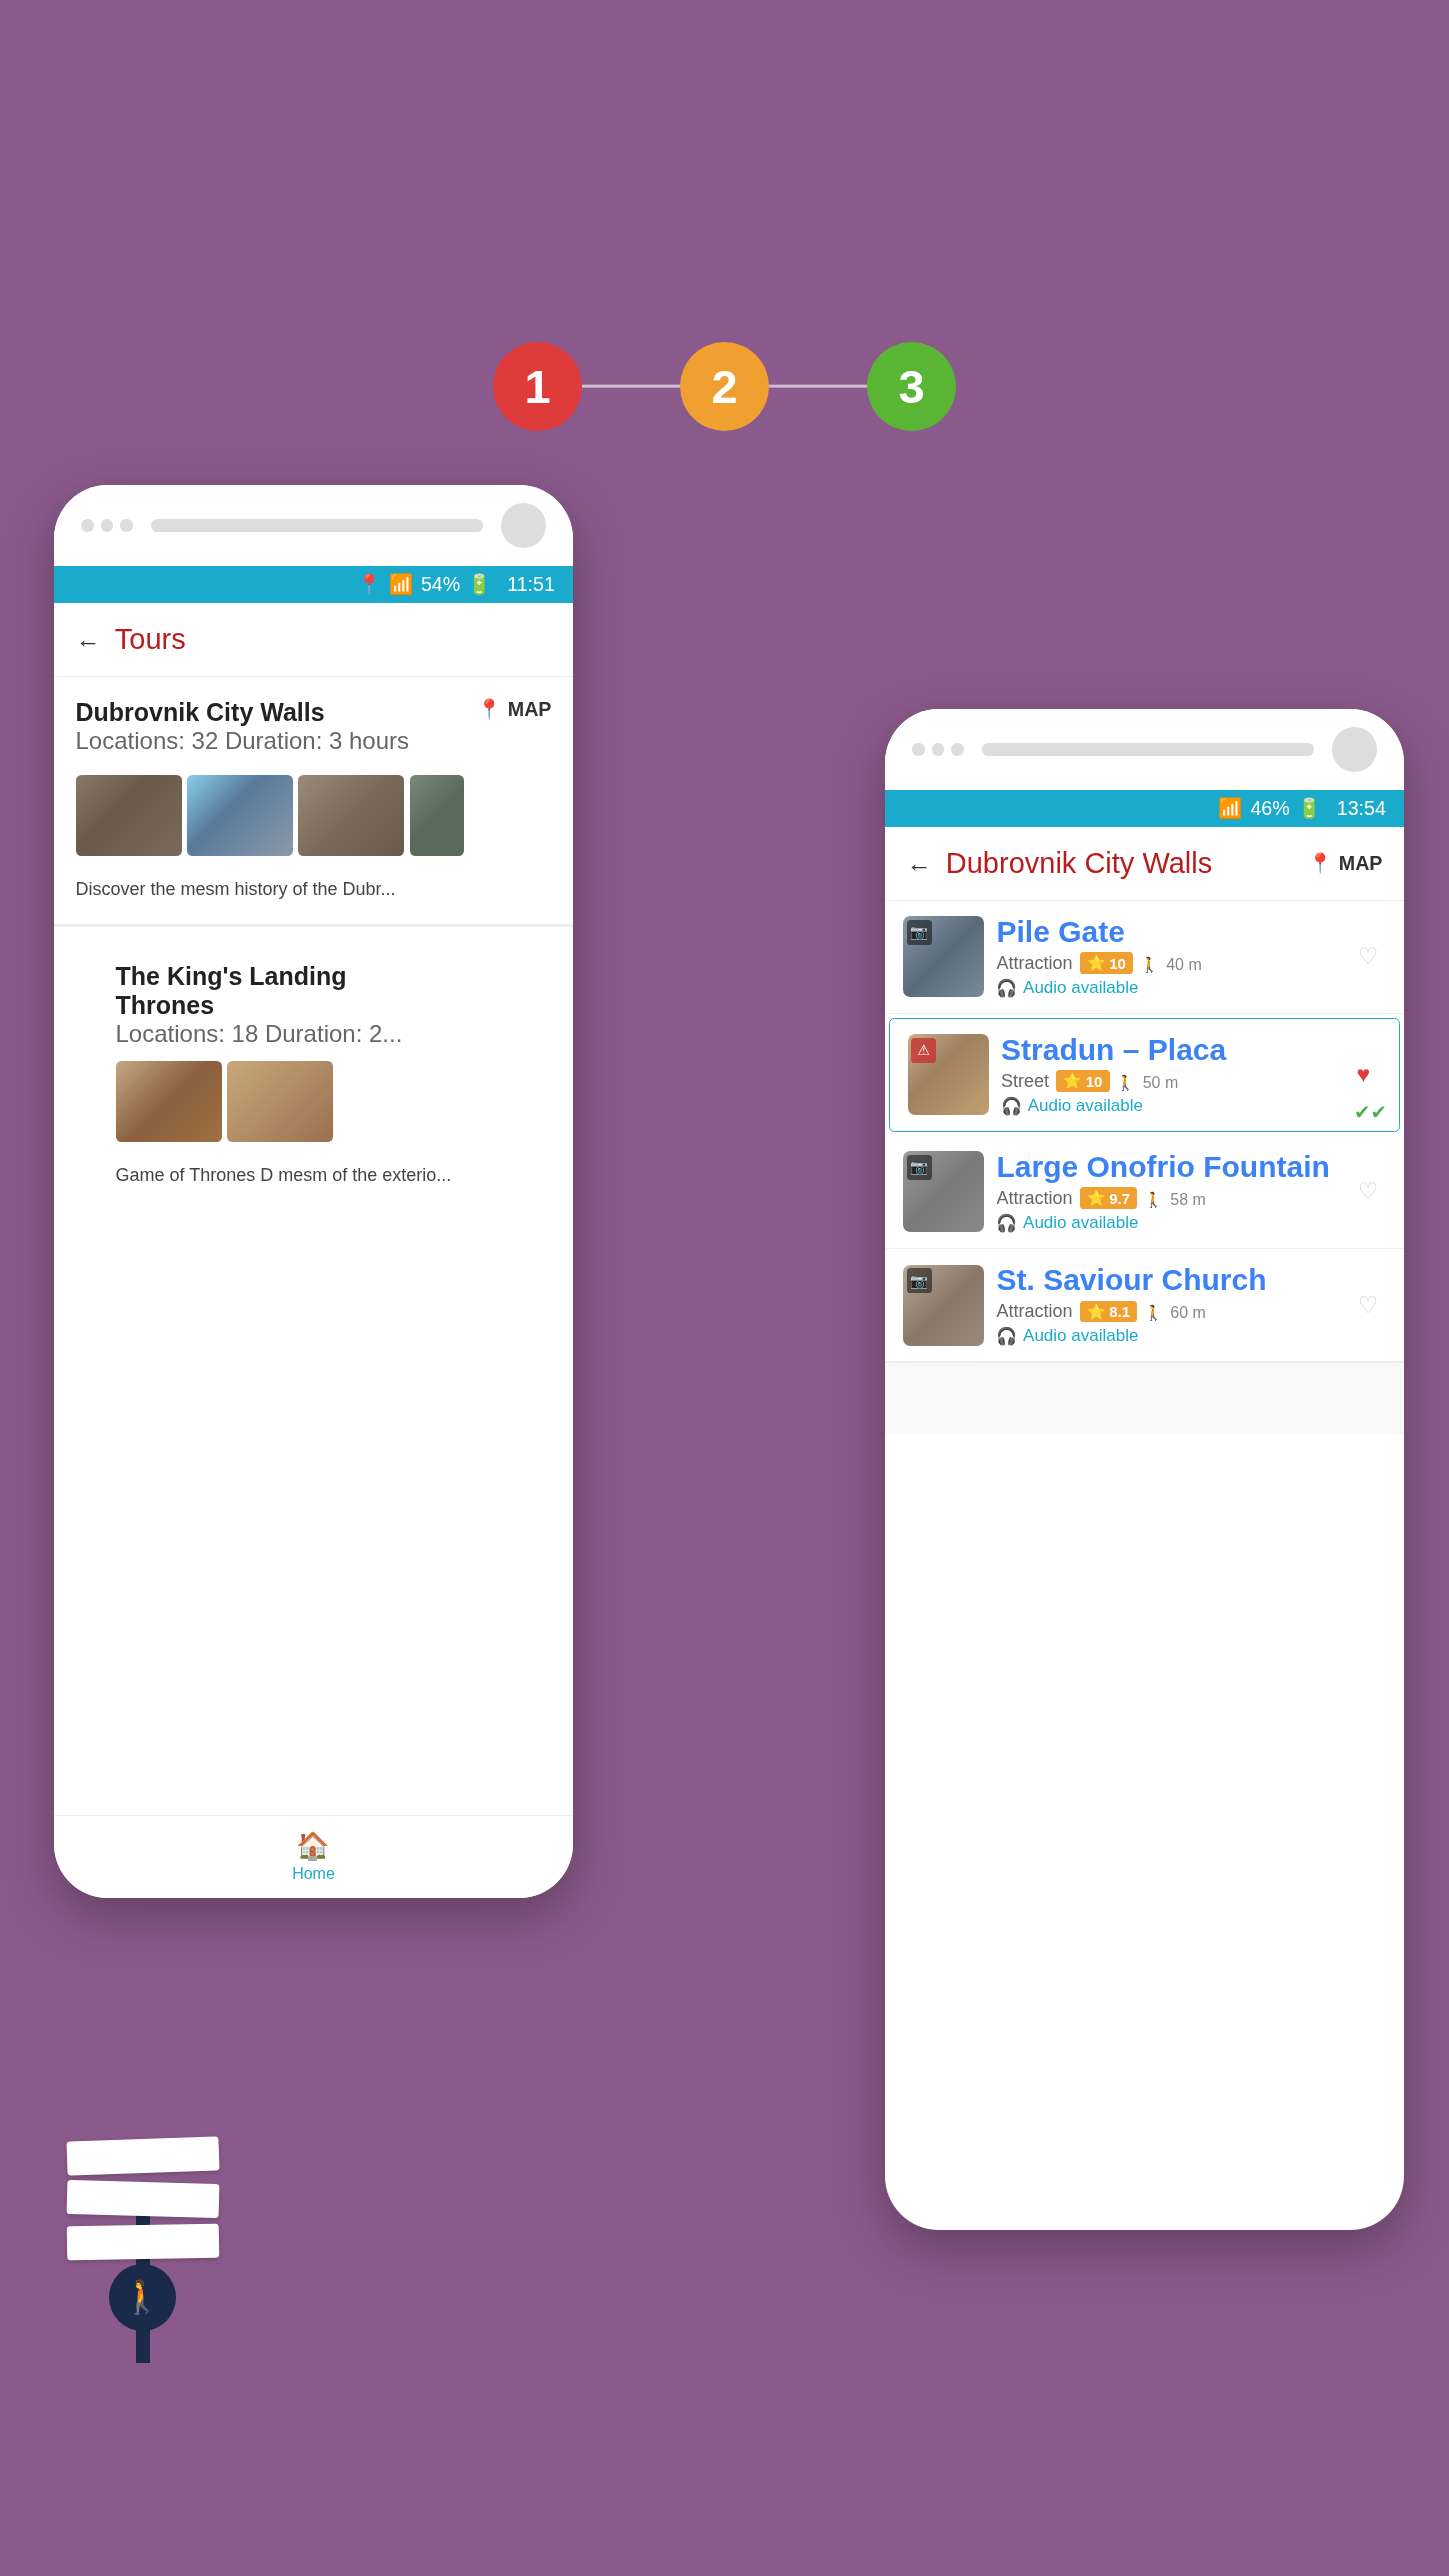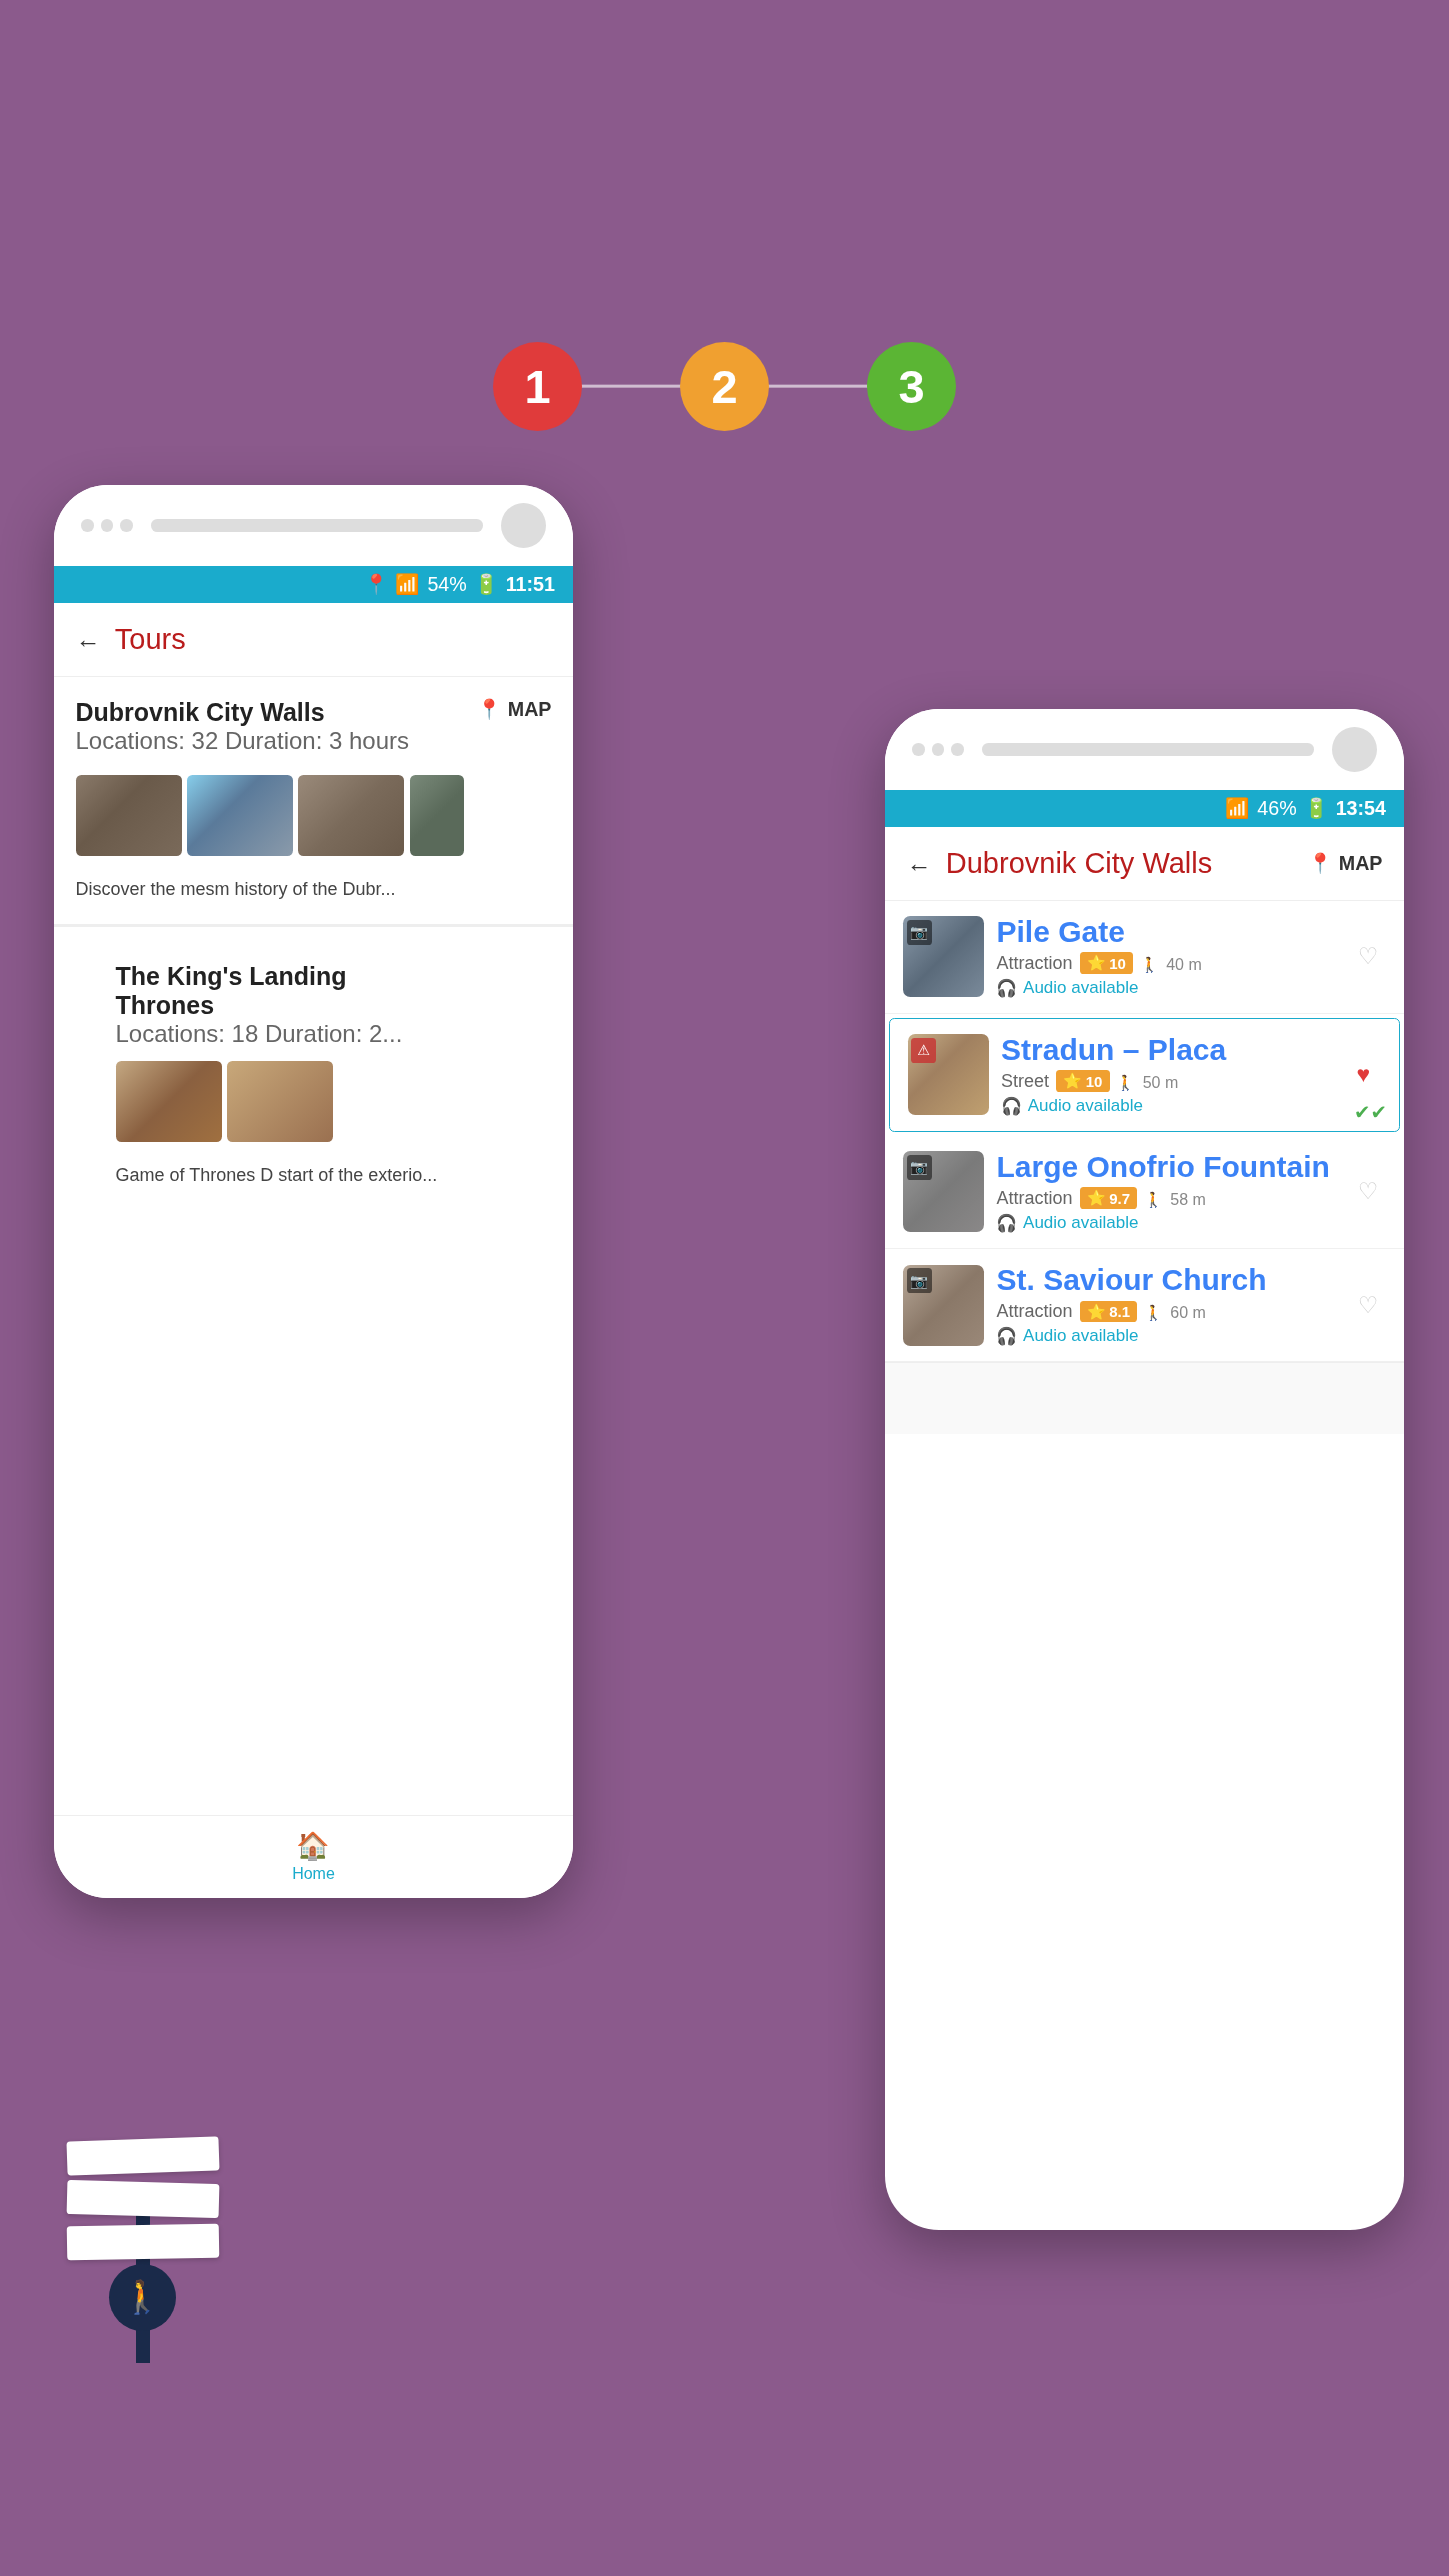--- a/index.html
+++ b/index.html
@@ -112,21 +112,21 @@
     .status-bar {
       background: #1AABCC;
       color: white;
       font-size: 19.7px;
       padding: 7.2px 18px;
       display: flex;
       justify-content: flex-end;
       align-items: center;
       gap: 7.2px;
     }
-    .status-bar .time { font-weight: 700; }
+    .status-bar .time { font-weight: 400; margin-left: 8px; }
 
     
     .app-header {
       display: flex;
       align-items: center;
       padding: 19.7px 21.5px;
       border-bottom: 0.9px solid #eee;
       background: white;
     }
     .back-arrow {
@@ -428,21 +428,21 @@
     <div class="got-card">
       <div class="tour-title">
         <span>The King's Landing</span><br>
         <span>Thrones</span>
       </div>
       <div class="tour-meta">Locations: 18  Duration: 2...</div>
       <div class="tour-images">
         <div class="tour-img got-img-1"></div>
         <div class="tour-img got-img-2"></div>
       </div>
-      <div class="tour-desc">Game of Thrones D start of the exterio...</div>
+      <div class="tour-desc">Game of Thrones D mesm of the exterio...</div>
     </div>
 
     <div class="bottom-nav">
       <div class="nav-item nav-active">
         <span class="nav-icon">🏠</span>
         <span class="nav-label">Home</span>
       </div>
     </div>
   </div>
 

